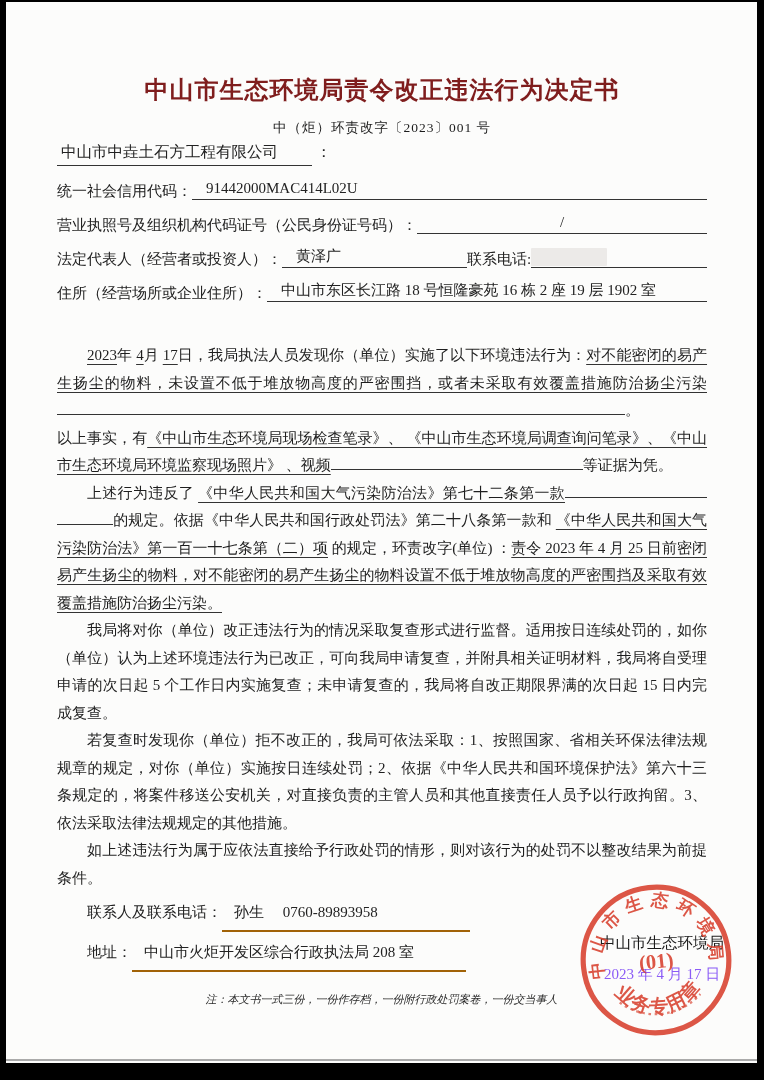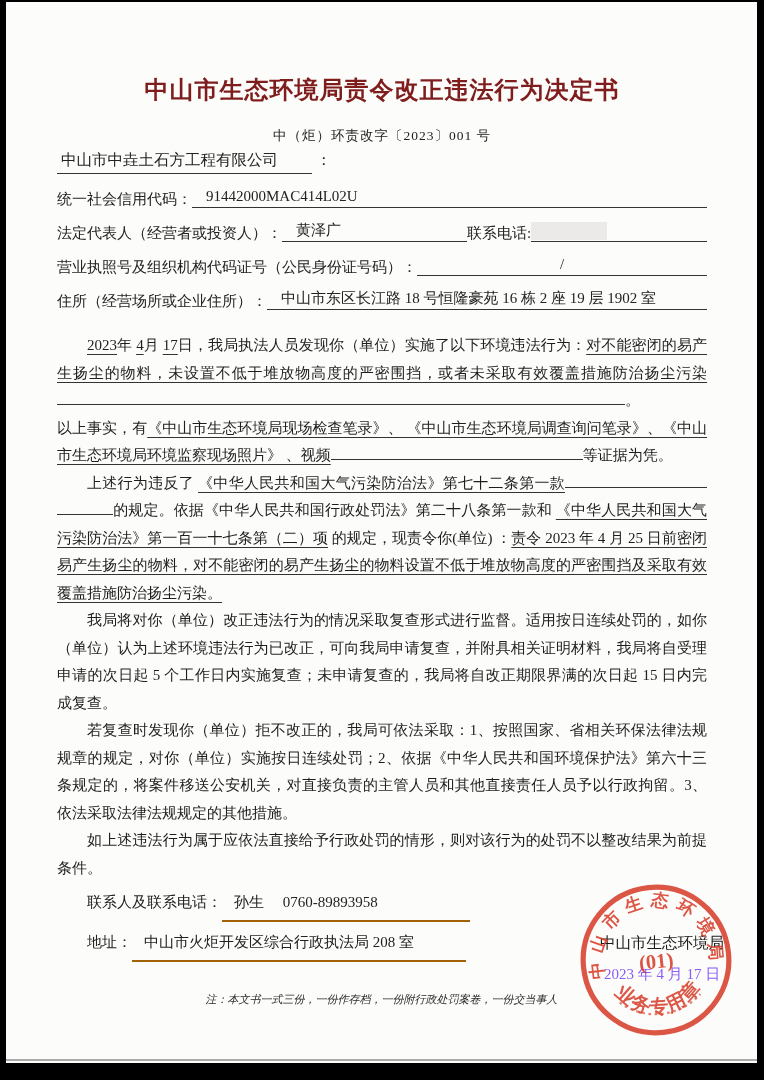--- a/index.html
+++ b/index.html
@@ -30,21 +30,21 @@
     text-align: center;
     font-size: 24px;
     font-weight: bold;
     letter-spacing: 1px;
     color: #7f1d1d;
   }
   .doc-number {
     text-align: center;
     font-size: 13.5px;
     letter-spacing: 1px;
-    margin-top: 21px;
+    margin-top: 13px;
     color: #1c1c1c;
   }
 
   .recipient-line { margin-top: 5px; font-size: 15.5px; }
   .recipient-name {
     border-bottom: 1px solid #333;
     padding: 0 34px 2px 4px;
     display: inline-block;
   }
   .recipient-colon { display: inline-block; margin-left: 4px; }
@@ -71,21 +71,21 @@
     align-items: flex-end;
     padding-bottom: 1px;
   }
   .redaction-block {
     display: inline-block;
     width: 76px; height: 18px;
     background: #eceae8;
     border-radius: 1px;
   }
 
-  .body-text { margin-top: 22px; }
+  .body-text { margin-top: 40px; }
   .para {
     font-size: 15px;
     line-height: 27.5px;
     text-align: justify;
     text-justify: inter-ideograph;
     color: #1e1e1e;
   }
   .para.indent { text-indent: 2em; }
   .u {
     text-decoration: underline;
@@ -150,50 +150,50 @@
   <div class="recipient-line">
     <span class="recipient-name">中山市中垚土石方工程有限公司</span><span class="recipient-colon">：</span>
   </div>
 
   <div class="form-line">
     <span class="form-label">统一社会信用代码：</span>
     <span class="form-value">91442000MAC414L02U</span>
   </div>
 
   <div class="form-line">
+    <span class="form-label">营业执照号及组织机构代码证号（公民身份证号码）：</span>
+    <span class="form-value center">/</span>
+  </div>
+
+  <div class="form-line">
     <span class="form-label">法定代表人（经营者或投资人）：</span>
     <span class="form-value" style="max-width:185px">黄泽广</span>
     <span class="form-label">联系电话:</span>
     <span class="phone-line">
       <span class="redaction-block"></span>
     </span>
   </div>
 
   <div class="form-line">
-    <span class="form-label">营业执照号及组织机构代码证号（公民身份证号码）：</span>
-    <span class="form-value center">/</span>
-  </div>
-
-  <div class="form-line">
     <span class="form-label">住所（经营场所或企业住所）：</span>
     <span class="form-value">中山市东区长江路 18 号恒隆豪苑 16 栋 2 座 19 层 1902 室</span>
   </div>
 
   <div class="body-text">
 
     <p class="para indent">
       <span class="u">2023</span><span>年</span> <span class="u">4</span><span>月</span> <span class="u">17</span><span>日，我局执法人员发现你（单位）实施了以下环境违法行为：</span><span class="u">对不能密闭的易产生扬尘的物料，未设置不低于堆放物高度的严密围挡，或者未采取有效覆盖措施防治扬尘污染</span><span class="fill-line" style="width:568px"></span><span>。</span>
     </p>
 
     <p class="para">
       <span>以上事实，有</span><span class="u">《中山市生态环境局现场检查笔录》、 《中山市生态环境局调查询问笔录》、《中山市生态环境局环境监察现场照片》 、视频</span><span class="fill-line" style="width:252px"></span><span>等证据为凭。</span>
     </p>
 
     <p class="para indent">
-      <span>上述行为违反了 </span><span class="u">《中华人民共和国大气污染防治法》第七十二条第一款</span><span class="fill-line" style="width:142px"></span> <span class="fill-line" style="width:56px"></span><span>的规定。依据《中华人民共和国行政处罚法》第二十八条第一款和 </span><span class="u">《中华人民共和国大气污染防治法》第一百一十七条第（二）项</span><span> 的规定，现责令你(单位) ：</span><span class="u">责令 2023 年 4 月 25 日前密闭易产生扬尘的物料，对不能密闭的易产生扬尘的物料设置不低于堆放物高度的严密围挡及采取有效覆盖措施防治扬尘污染。</span>
+      <span>上述行为违反了 </span><span class="u">《中华人民共和国大气污染防治法》第七十二条第一款</span><span class="fill-line" style="width:142px"></span> <span class="fill-line" style="width:56px"></span><span>的规定。依据《中华人民共和国行政处罚法》第二十八条第一款和 </span><span class="u">《中华人民共和国大气污染防治法》第一百一十七条第（二）项</span><span> 的规定，环责改字(单位) ：</span><span class="u">责令 2023 年 4 月 25 日前密闭易产生扬尘的物料，对不能密闭的易产生扬尘的物料设置不低于堆放物高度的严密围挡及采取有效覆盖措施防治扬尘污染。</span>
     </p>
 
     <p class="para indent">我局将对你（单位）改正违法行为的情况采取复查形式进行监督。适用按日连续处罚的，如你（单位）认为上述环境违法行为已改正，可向我局申请复查，并附具相关证明材料，我局将自受理申请的次日起 5 个工作日内实施复查；未申请复查的，我局将自改正期限界满的次日起 15 日内完成复查。</p>
 
     <p class="para indent">若复查时发现你（单位）拒不改正的，我局可依法采取：1、按照国家、省相关环保法律法规规章的规定，对你（单位）实施按日连续处罚；2、依据《中华人民共和国环境保护法》第六十三条规定的，将案件移送公安机关，对直接负责的主管人员和其他直接责任人员予以行政拘留。3、依法采取法律法规规定的其他措施。</p>
 
     <p class="para indent">如上述违法行为属于应依法直接给予行政处罚的情形，则对该行为的处罚不以整改结果为前提条件。</p>
 
 
     <div class="contact-line">

